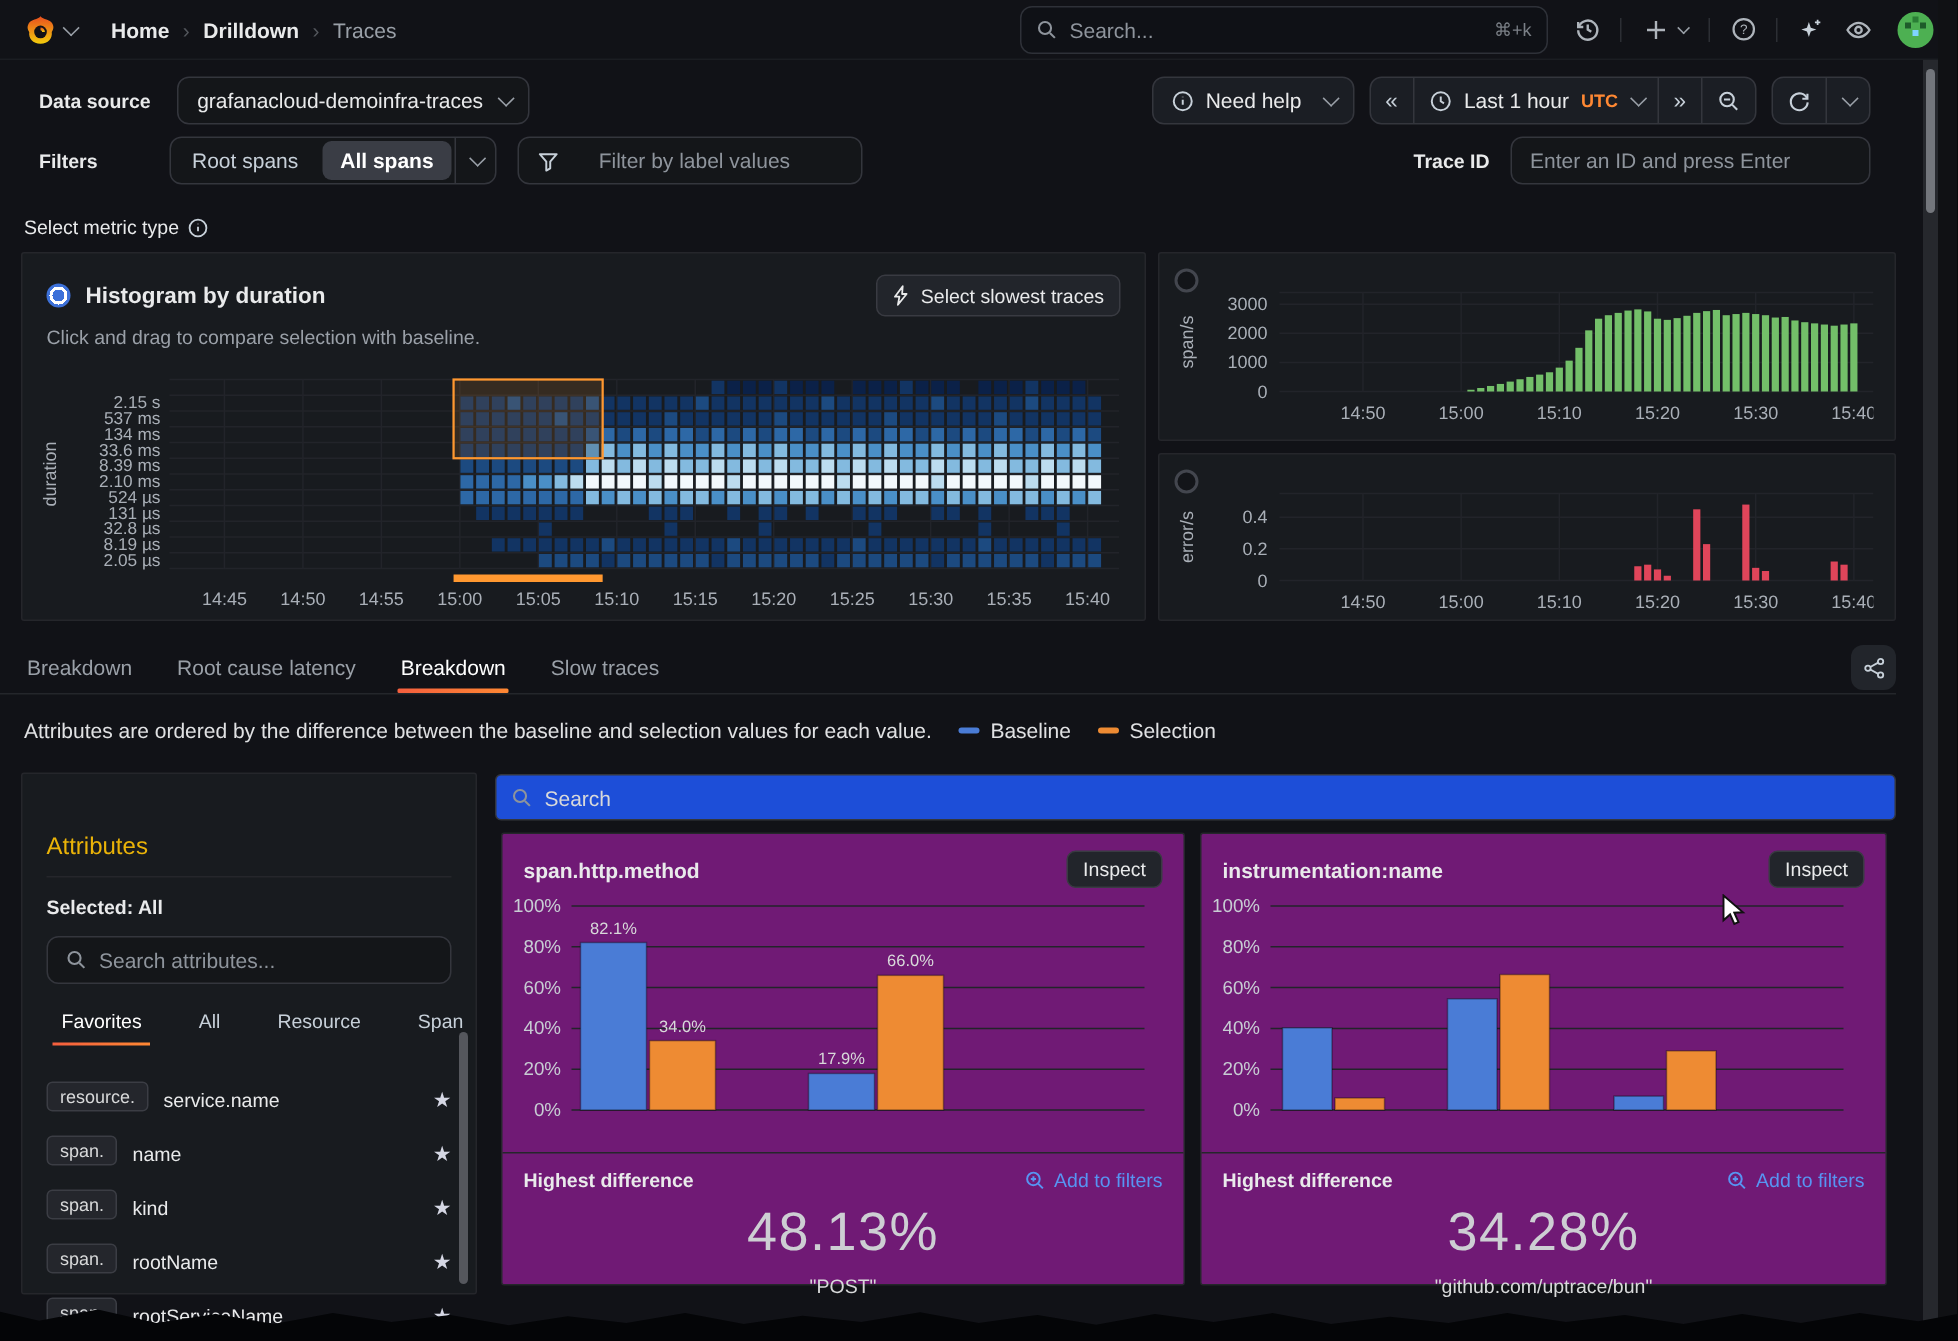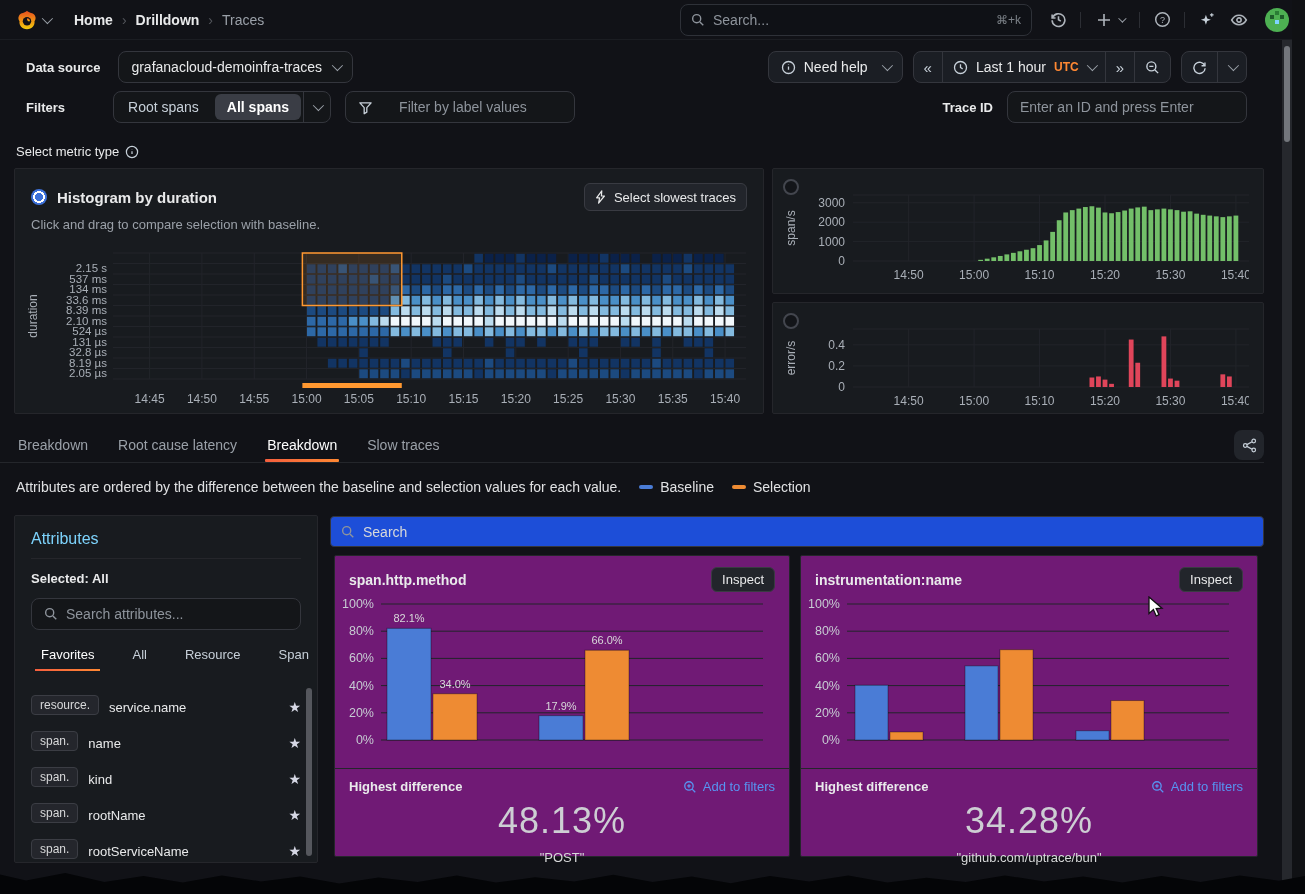--- a/index.html
+++ b/index.html
@@ -74,21 +74,21 @@
     background:linear-gradient(90deg,#f55f3e,#ff8833); border-radius:1px; }
   #share-btn { position:absolute; right:41px; top:430px; width:30px; height:30px; background:#22252b;
     border-radius:8px; display:flex; align-items:center; justify-content:center; cursor:pointer; }
 
   #desc-row { left:16px; top:479px; width:1240px; display:flex; align-items:center; gap:18px; color:#e0e1e3; }
   .leg { display:flex; align-items:center; gap:7px; color:#e0e1e3; }
   .leg-dash { width:14px; height:4px; border-radius:2px; }
 
   
   #attr-panel { left:14px; top:515px; width:304px; height:348px; padding:14px 16px; }
-  #attr-title { font-size:16px; font-weight:500; color:#7dd3fc; padding-bottom:10px; border-bottom:1px solid #25262b; }
+  #attr-title { font-size:16px; font-weight:500; color:#eab308; padding-bottom:10px; border-bottom:1px solid #25262b;margin-top:26px; }
   #attr-selected { margin-top:12px; font-size:13px; font-weight:700; color:#e9eaeb; }
   #attr-search { margin-top:12px; width:100%; }
   #attr-tabs { display:flex; margin-top:8px; }
   .attr-tab { padding:9px 10px; font-size:13px; color:#c7d0d9; cursor:pointer; position:relative; }
   .attr-tab.active { color:#fff; font-weight:400; }
   .attr-tab.active:after { content:""; position:absolute; left:4px; right:4px; bottom:0; height:2px;
     background:linear-gradient(90deg,#f55f3e,#ff8833); }
   .attr-row { display:flex; align-items:flex-end; height:36px; gap:10px; cursor:pointer; }
   .badge { background:#24262c; border:1px solid #3b3d44; border-radius:4px; padding:2px 8px;
     font-size:12px; color:#d8d9da; }

